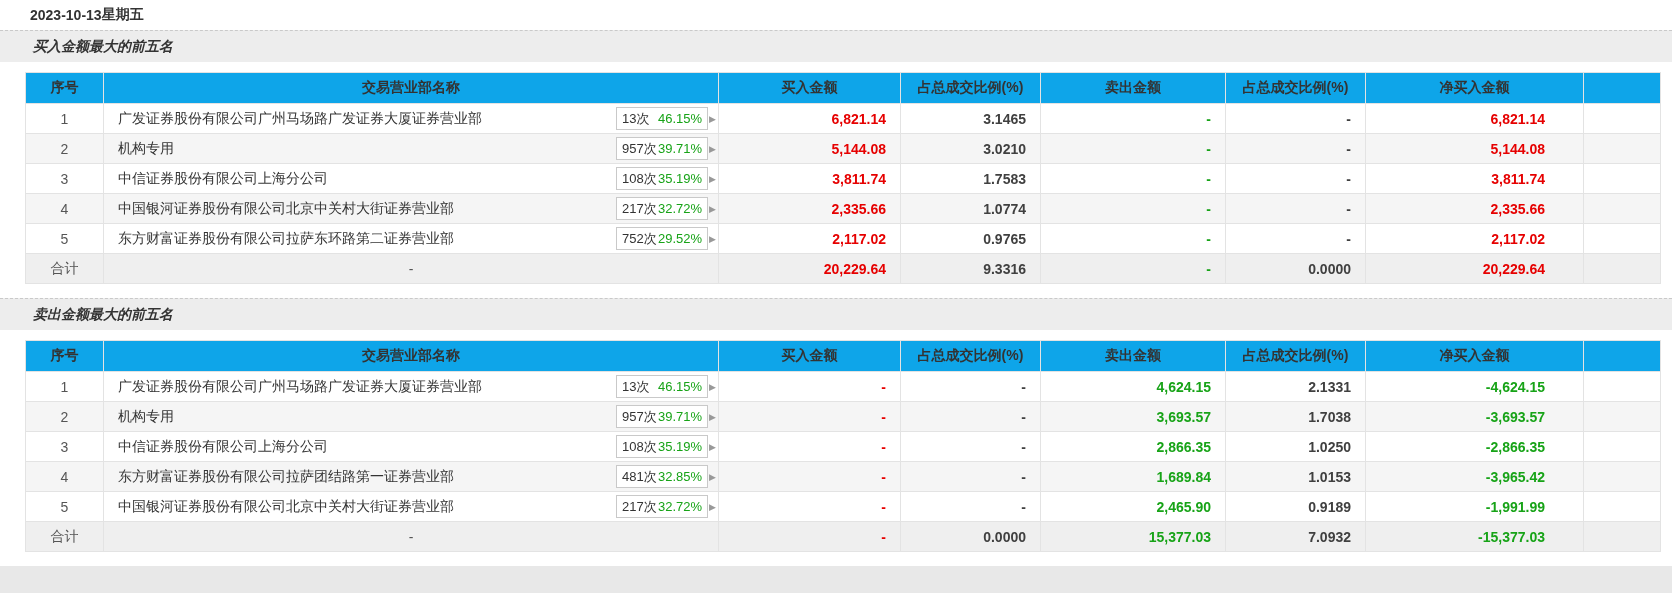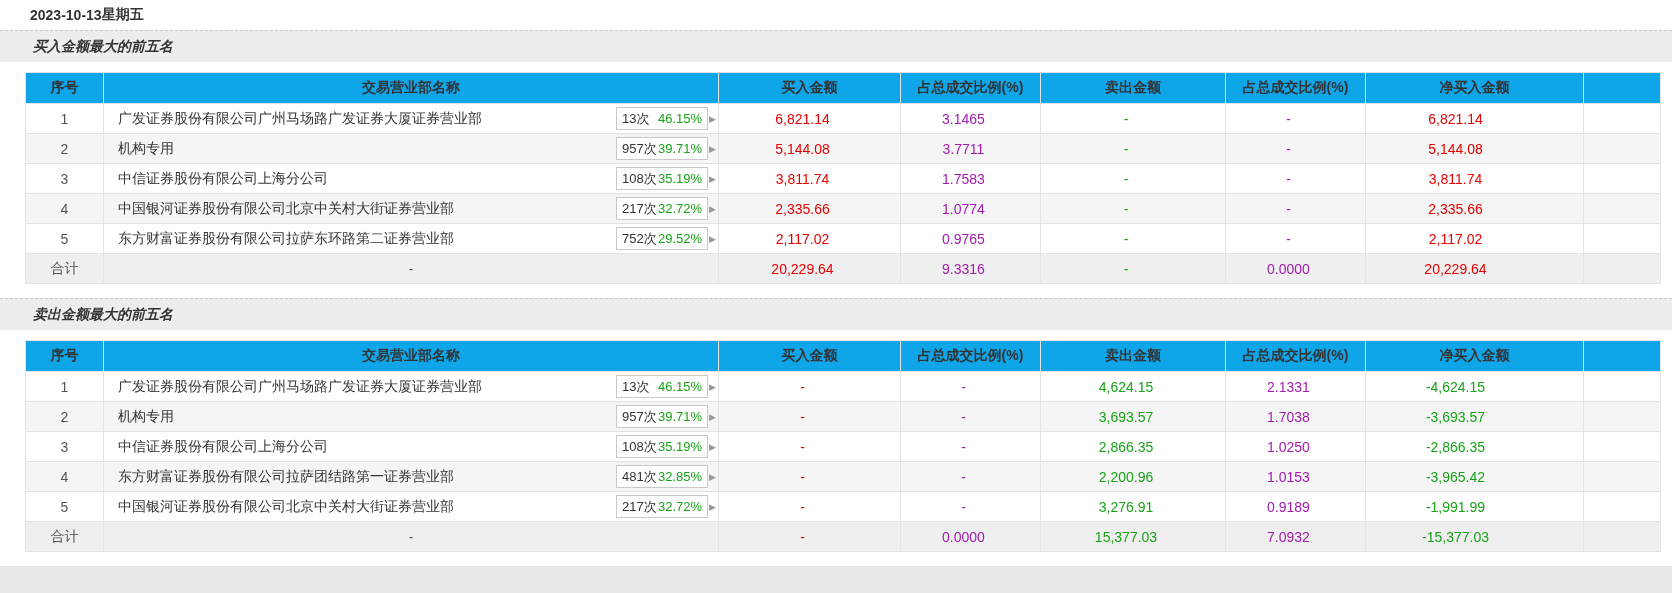--- a/index.html
+++ b/index.html
@@ -68,25 +68,25 @@
     border: 1px solid #c9c9c9;
     background: #fff;
     padding: 0 5px;
     font-size: 13px;
     cursor: pointer;
     flex: none;
   }
   .count-badge .times { color: #333; }
   .count-badge .rate { color: var(--green); }
   .badge-arrow { color: #999; font-size: 9px; margin-left: 1px; flex: none; }
-  td.num { text-align: center; padding-right: 14px; }
+  td.num { text-align: right; padding-right: 14px; font-weight: bold; }
   td.num.last { padding-right: 38px; }
   td.red { color: var(--red); }
   td.green { color: var(--green); }
-  td.dark { color: #a21caf; }
+  td.dark { color: #404040; }
   .footer-strip { background: #e8e8e8; height: 60px; }
 </style>
 </head>
 <body>
 
 <div class="page">
 
   <div class="topbar">
     <span>2023-10-13</span>
     <span>星期五</span>
@@ -143,21 +143,21 @@
             <div class="name-flex">
               <span class="branch-name">机构专用</span>
               <span class="count-badge">
                 <span class="times">957次</span>
                 <span class="rate">39.71%</span>
               </span>
               <span class="badge-arrow">▶</span>
             </div>
           </td>
           <td class="num red">5,144.08</td>
-          <td class="num dark">3.7711</td>
+          <td class="num dark">3.0210</td>
           <td class="num green">-</td>
           <td class="num dark">-</td>
           <td class="num last red">5,144.08</td>
           <td></td>
         </tr>
         <tr>
           <td class="center">3</td>
           <td class="name-cell">
             <div class="name-flex">
               <span class="branch-name">中信证券股份有限公司上海分公司</span>
@@ -316,40 +316,40 @@
               <span class="branch-name">东方财富证券股份有限公司拉萨团结路第一证券营业部</span>
               <span class="count-badge">
                 <span class="times">481次</span>
                 <span class="rate">32.85%</span>
               </span>
               <span class="badge-arrow">▶</span>
             </div>
           </td>
           <td class="num red">-</td>
           <td class="num dark">-</td>
-          <td class="num green">2,200.96</td>
+          <td class="num green">1,689.84</td>
           <td class="num dark">1.0153</td>
           <td class="num last green">-3,965.42</td>
           <td></td>
         </tr>
         <tr>
           <td class="center">5</td>
           <td class="name-cell">
             <div class="name-flex">
               <span class="branch-name">中国银河证券股份有限公司北京中关村大街证券营业部</span>
               <span class="count-badge">
                 <span class="times">217次</span>
                 <span class="rate">32.72%</span>
               </span>
               <span class="badge-arrow">▶</span>
             </div>
           </td>
           <td class="num red">-</td>
           <td class="num dark">-</td>
-          <td class="num green">3,276.91</td>
+          <td class="num green">2,465.90</td>
           <td class="num dark">0.9189</td>
           <td class="num last green">-1,991.99</td>
           <td></td>
         </tr>
         <tr class="total">
           <td class="center">合计</td>
           <td class="name-cell dash">-</td>
           <td class="num red">-</td>
           <td class="num dark">0.0000</td>
           <td class="num green">15,377.03</td>

